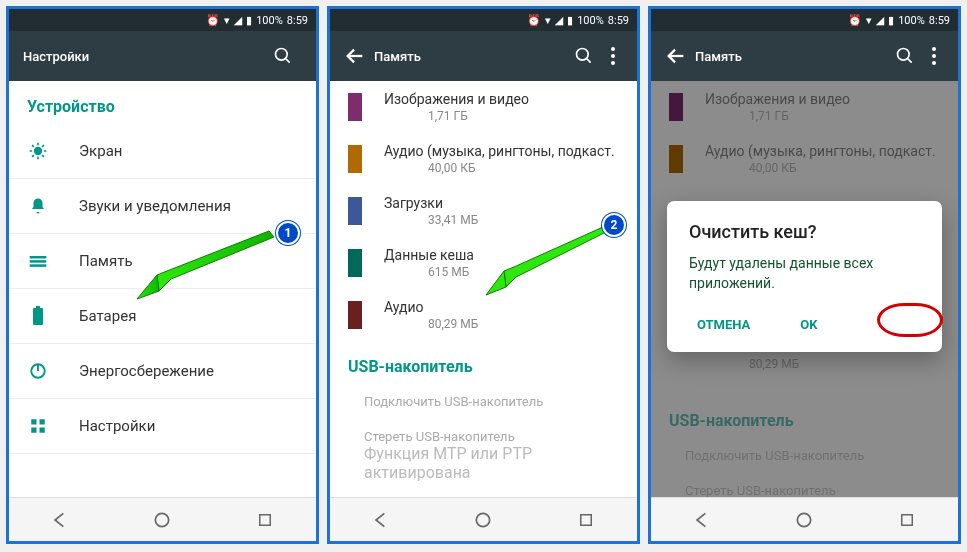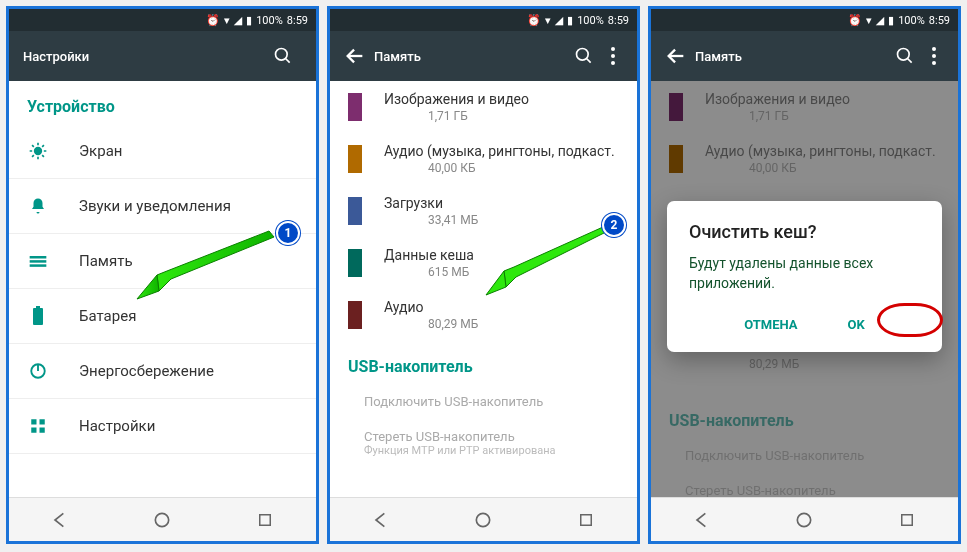--- a/index.html
+++ b/index.html
@@ -110,21 +110,21 @@
     color: #888;
     margin-top: 2px;
     margin-left: 44px;
   }
   .usb-item {
     padding: 10px 6px;
     font-size: 13px;
     color: #aaa;
     margin-left: 28px;
   }
-  .usb-sub { font-size: 11px; color:#bbb; }
+  .usb-sub { font-size: 16px; color:#bbb; }
   .navbar {
     background: #f5f5f5;
     height: 44px;
     border-top: 1px solid #ddd;
     display: flex;
     justify-content: space-around;
     align-items: center;
   }
   .nav-btn {
     width: 60px;
@@ -162,21 +162,21 @@
     position: absolute;
     left: 16px; right: 16px;
     top: 190px;
     background: #fff;
     border-radius: 7px;
     padding: 20px 22px 10px;
     box-shadow: 0 8px 24px rgba(0,0,0,.3);
   }
   .dialog-title { font-size: 18px; font-weight: 500; color:#222; margin-bottom: 12px;}
   .dialog-msg { font-size: 14px; color:#14532d; line-height:1.4; margin-bottom: 18px;}
-  .dialog-actions { display:flex; justify-content:center; gap:34px; padding-bottom:4px;}
+  .dialog-actions { display:flex; justify-content:flex-start; gap:34px; padding-bottom:4px;}
   .dialog-btn { font-size:13px; font-weight:700; color:#009688; padding:6px 8px;}
   .ring {
     position:absolute;
     border:3px solid #d40000;
     border-radius: 50%/60%;
     pointer-events:none;
   }
   .dimmed .storage-label, .dimmed .storage-sub, .dimmed .section-header, .dimmed .usb-item { opacity:.6; }
 </style>
 </head>

